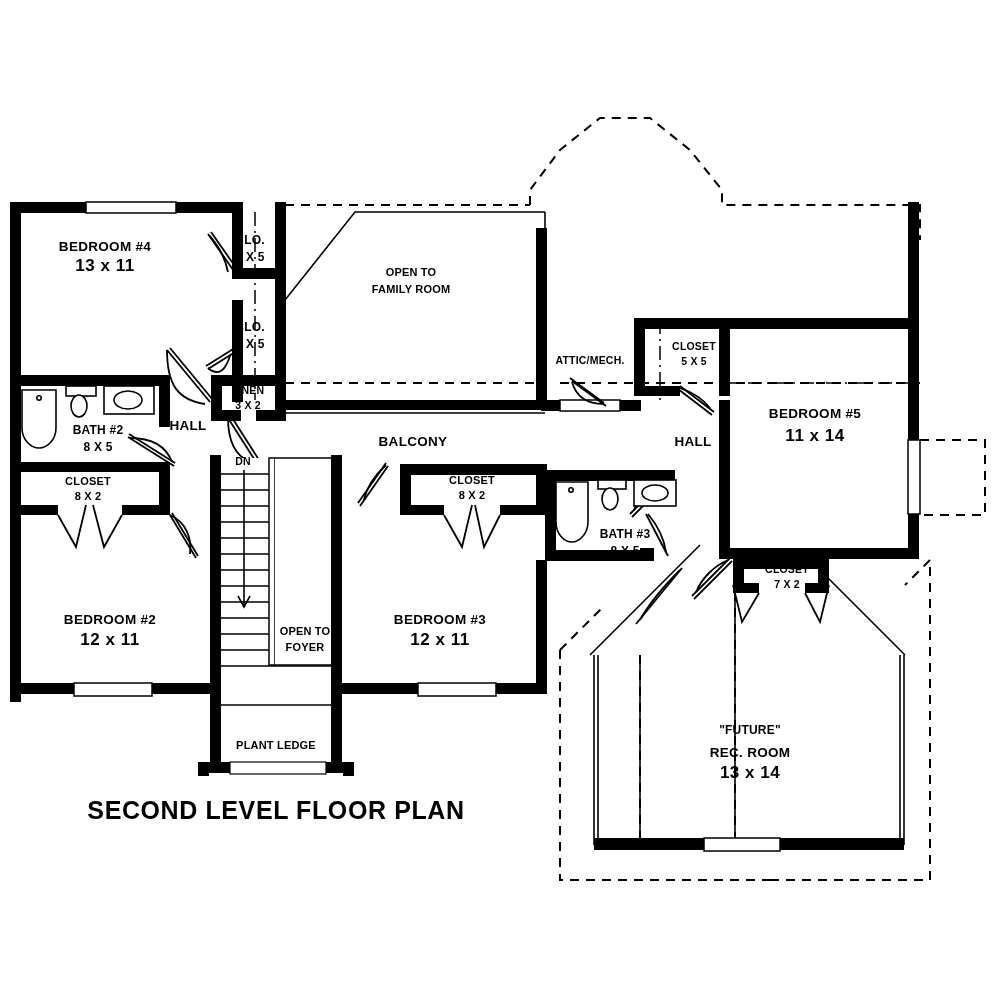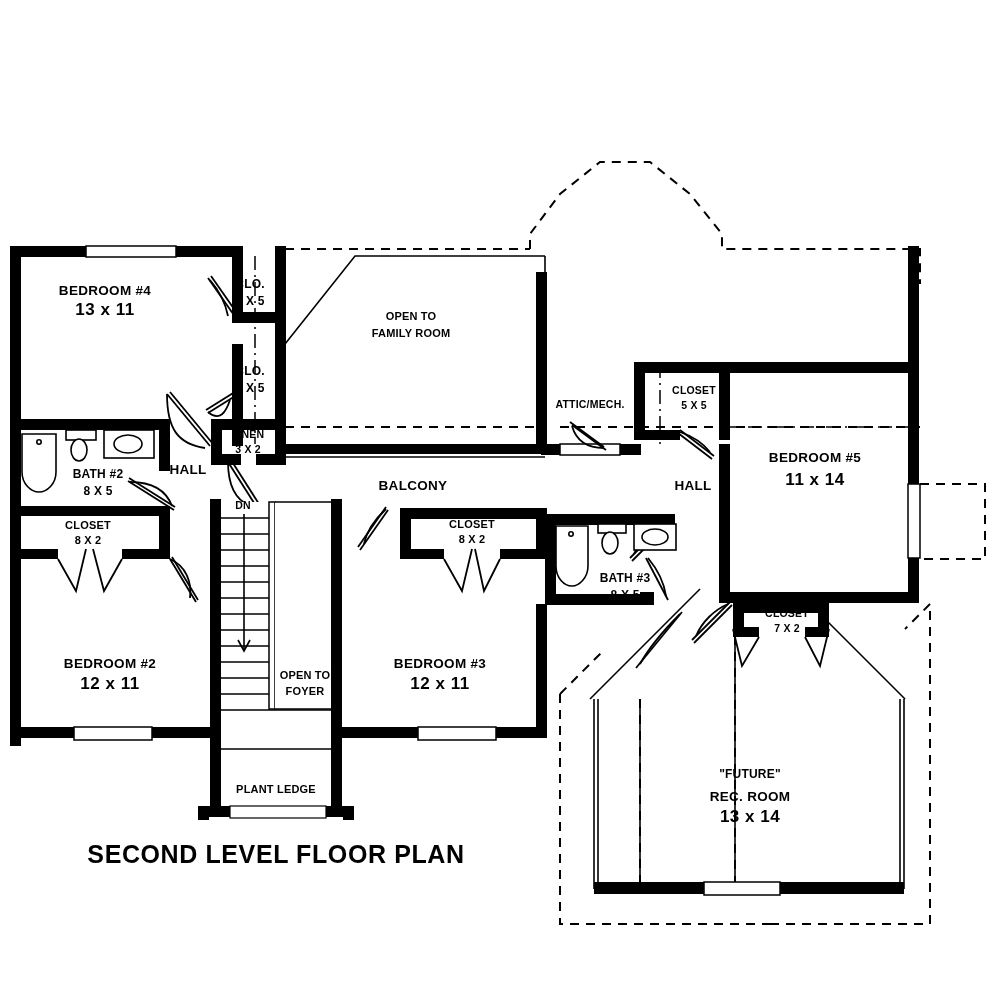--- a/index.html
+++ b/index.html
@@ -1,18 +1,18 @@
 <!DOCTYPE html>
 <html><head>
 <meta charset="utf-8">
 <style>
   html,body{margin:0;padding:0;background:#ffffff;}
   body{width:1000px;height:1000px;overflow:hidden;
        font-family:"Liberation Sans",sans-serif;}
-  #plan-root{position:relative;width:1000px;height:791px;background:#fff;margin-top:44px;}
+  #plan-root{position:relative;width:1000px;height:791px;background:#fff;}
   svg{display:block;}
   .rm-label{font-family:"Liberation Sans",sans-serif;font-weight:bold;
             fill:#000;text-anchor:middle;dominant-baseline:middle;}
   .t13{font-size:13.5px;letter-spacing:0.3px;}
   .t12{font-size:12px;letter-spacing:0.2px;}
   .t11{font-size:11px;letter-spacing:0.2px;}
   .t10{font-size:10.5px;letter-spacing:0.2px;}
   .t17{font-size:17px;letter-spacing:0.5px;}
   .title{font-size:25px;font-weight:bold;letter-spacing:0.6px;}
 </style>

